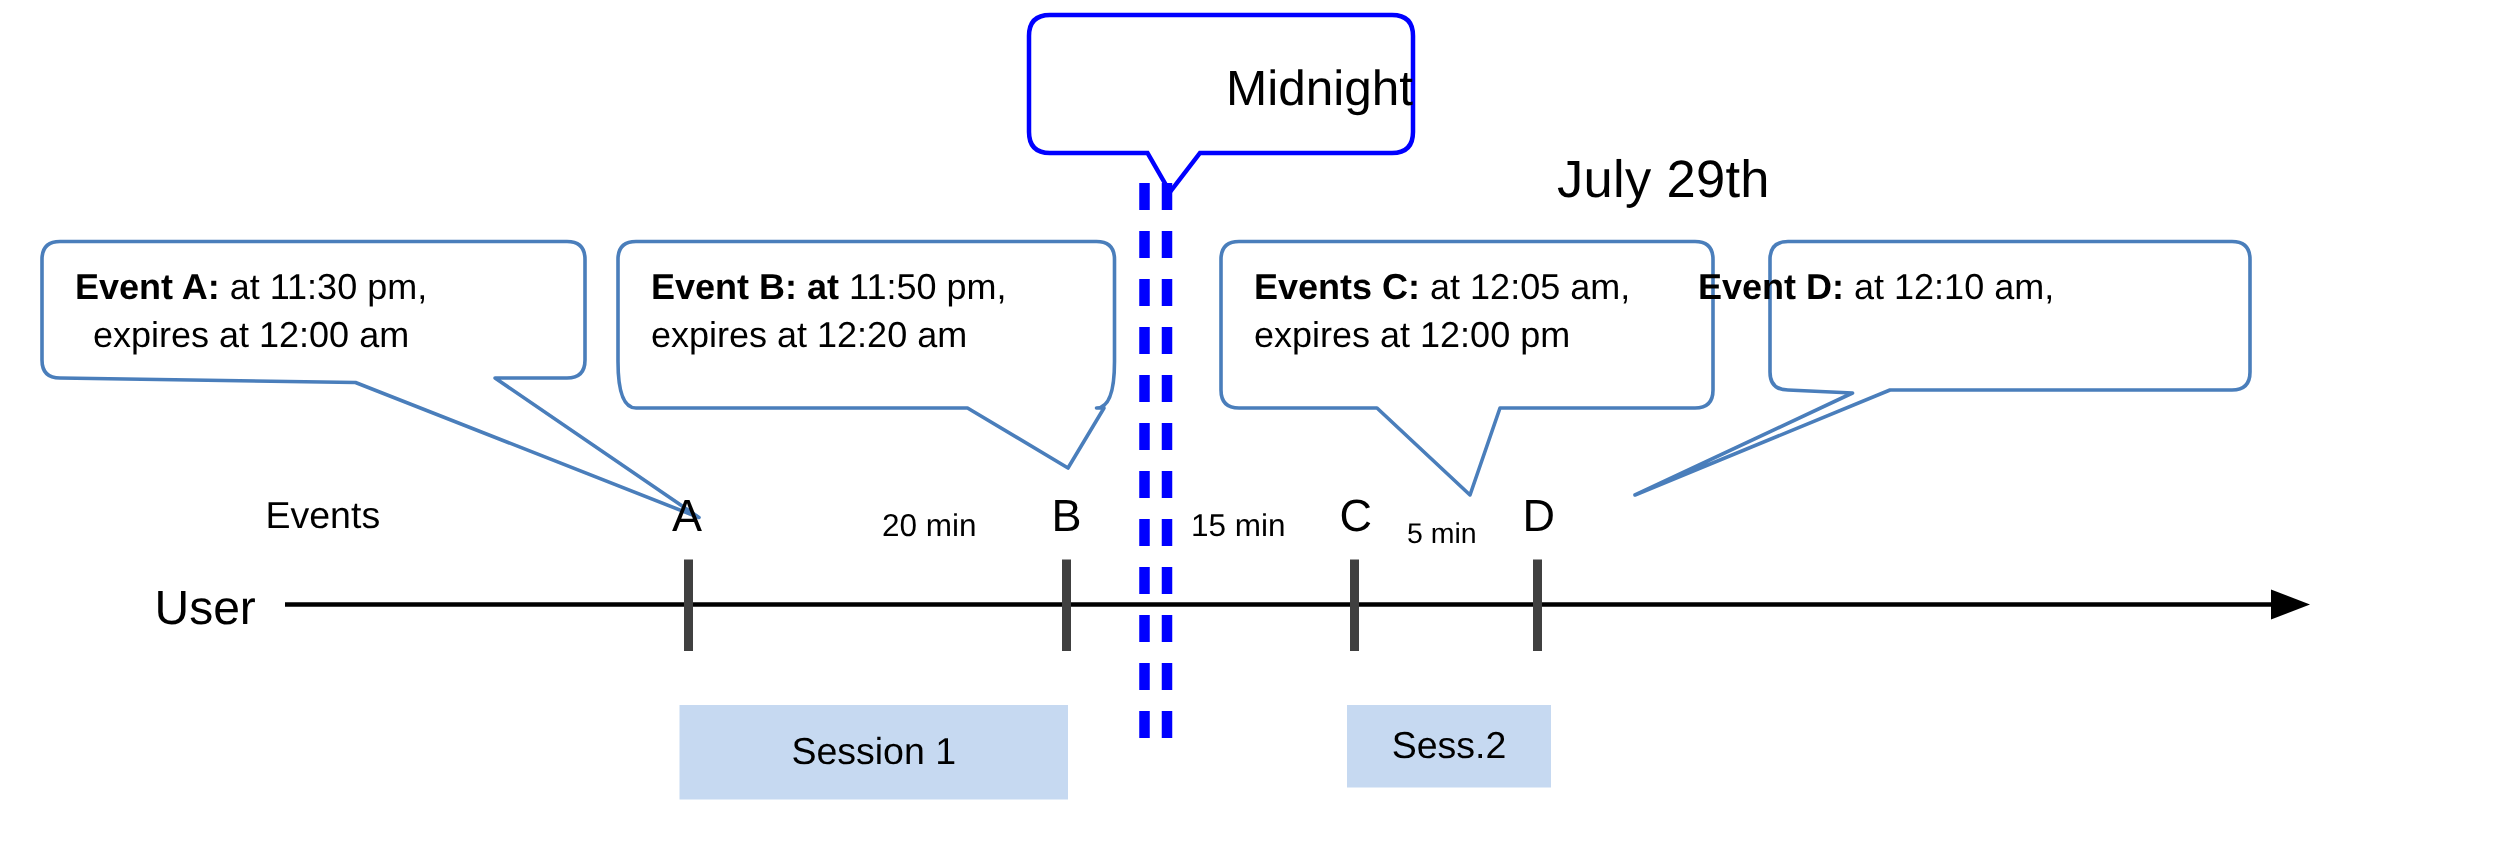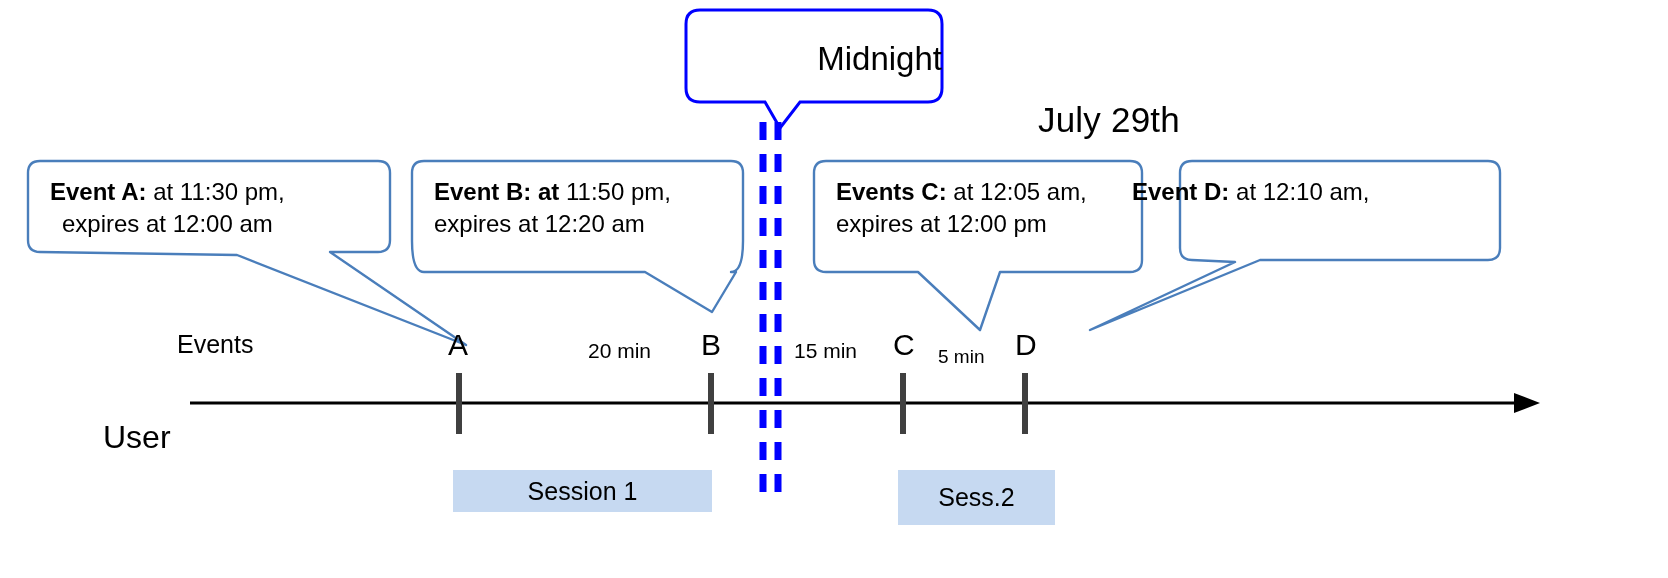--- a/index.html
+++ b/index.html
@@ -48,21 +48,20 @@
     line-height: 1.32;
     color: #000;
     white-space: nowrap;
   }
   .callout-text b { font-weight: bold; }
 
   .axis-name {
     font-size: 32px;
     color: #000;
     white-space: nowrap;
-    margin-top: 32px;
   }
   .events-name {
     font-size: 25px;
     color: #000;
     white-space: nowrap;
     text-align: right;
   }
   .event-letter {
     font-size: 30px;
     color: #000;
@@ -159,20 +158,20 @@
 
   <div class="abs event-letter" style="left:448px; top:328px;">A</div>
   <div class="abs event-letter" style="left:701px; top:328px;">B</div>
   <div class="abs event-letter" style="left:893px; top:328px;">C</div>
   <div class="abs event-letter" style="left:1015px; top:328px;">D</div>
 
   <div class="abs gap-label" style="left:588px; top:339px;">20 min</div>
   <div class="abs gap-label" style="left:794px; top:339px;">15 min</div>
   <div class="abs gap-label small" style="left:938px; top:346px;">5 min</div>
 
-  <div class="abs session-box" style="left:453px; top:470px; width:259px; height:42px;">
+  <div class="abs session-box" style="left:453px; top:470px; width:259px; height:63px;">
     <span>Session 1</span>
   </div>
-  <div class="abs session-box" style="left:898px; top:470px; width:157px; height:55px;">
+  <div class="abs session-box" style="left:898px; top:470px; width:136px; height:55px;">
     <span>Sess.2</span>
   </div>
 
 </div>
 
 </body></html>

